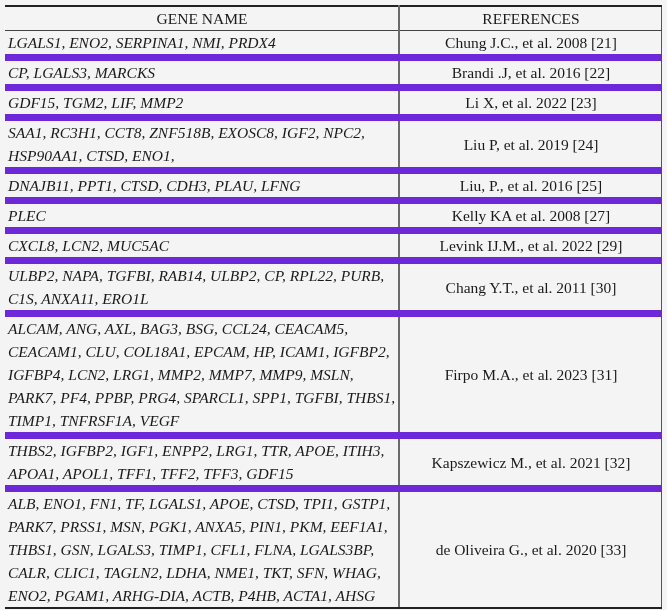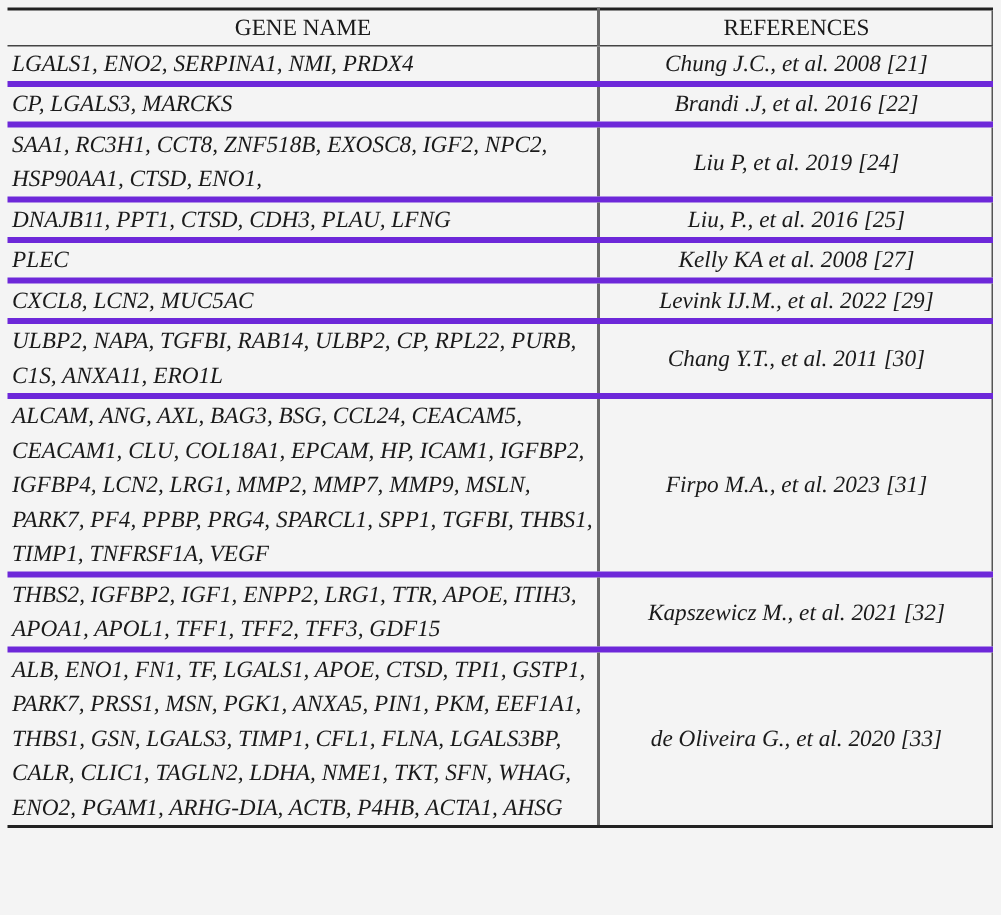--- a/index.html
+++ b/index.html
@@ -14,60 +14,64 @@
     position:absolute; left:5px; top:5px;
     width:657px;
     border-collapse:collapse;
     font-size:15.5px;
     line-height:23px;
   }
   table.genes th, table.genes td {
     padding:0 2px 0 3px;
     vertical-align:middle;
     border-top:1px solid #444;
-    border-bottom:4px solid #6d28d9;
+    border-bottom:7px solid #6d28d9;
   }
   table.genes thead th {
     border-top:2px solid #222;
     border-bottom:1.5px solid #444;
     font-weight:normal;
     text-align:center;
     height:23px;
     font-style:normal;
   }
   table.genes th.col-genes, table.genes td.col-genes {
     width:388px;
     border-right:2px solid #6a6a6a;
   }
   table.genes th.col-ref, table.genes td.col-ref {
     border-right:1px solid #555;
     text-align:center;
   }
   table.genes td.col-genes { font-style:italic; text-align:left; }
-  table.genes td.col-ref { font-style:italic; text-align:center; }
+  table.genes td.col-ref { text-align:center; }
   table.genes tbody tr:last-child td { border-bottom:2px solid #222; }
 </style>
 </head>
 <body>
 
 <table class="genes">
   <thead>
     <tr>
       <th class="col-genes">GENE NAME</th>
       <th class="col-ref">REFERENCES</th>
     </tr>
   </thead>
   <tbody>
     <tr>
       <td class="col-genes">LGALS1, ENO2, SERPINA1, NMI, PRDX4</td>
       <td class="col-ref">Chung J.C., et al. 2008 [21]</td>
     </tr>
     <tr>
       <td class="col-genes">CP, LGALS3, MARCKS</td>
       <td class="col-ref">Brandi .J, et al. 2016 [22]</td>
+    </tr>
+    <tr>
+      <td class="col-genes">GDF15, TGM2, LIF, MMP2</td>
+      <td class="col-ref">Li X, et al. 2022 [23]</td>
     </tr>
     <tr>
       <td class="col-genes">SAA1, RC3H1, CCT8, ZNF518B, EXOSC8, IGF2, NPC2, HSP90AA1, CTSD, ENO1,</td>
       <td class="col-ref">Liu P, et al. 2019 [24]</td>
     </tr>
     <tr>
       <td class="col-genes">DNAJB11, PPT1, CTSD, CDH3, PLAU, LFNG</td>
       <td class="col-ref">Liu, P., et al. 2016 [25]</td>
     </tr>
     <tr>

